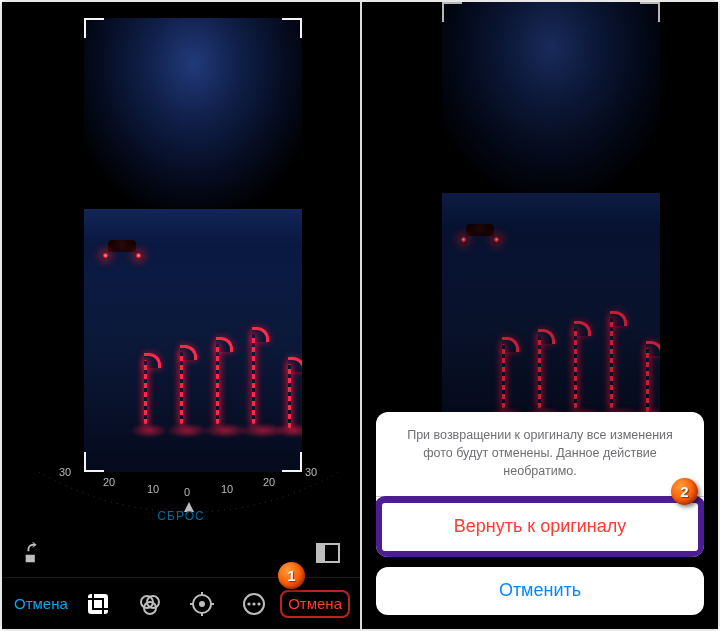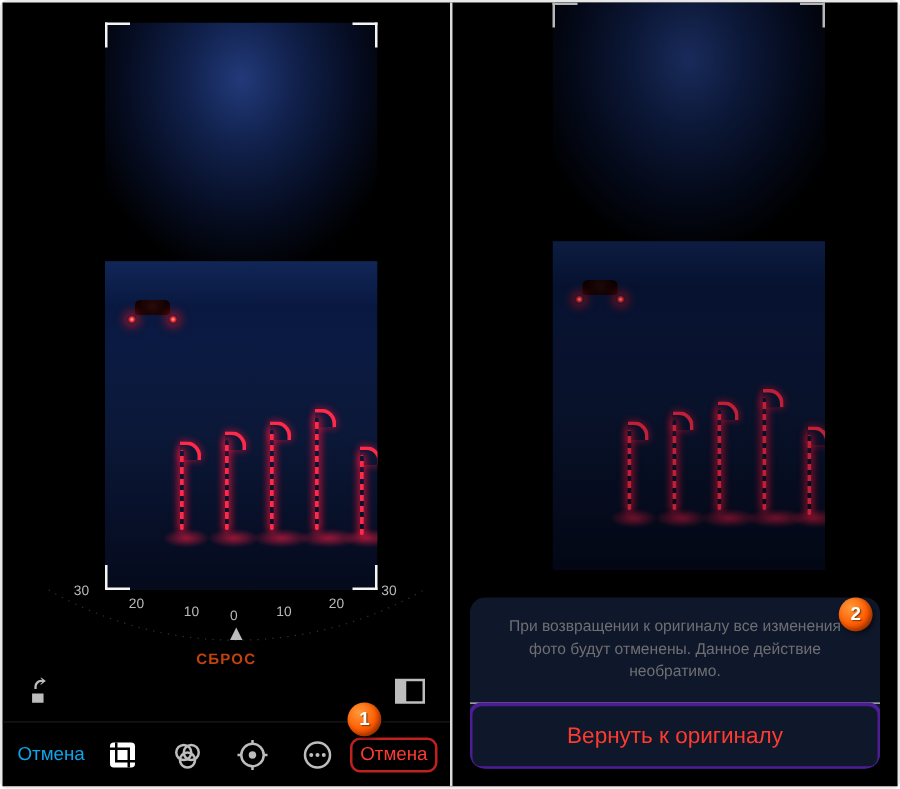--- a/index.html
+++ b/index.html
@@ -97,22 +97,22 @@
   .br{left:280px; top:450px; border-left:none; border-top:none;}
 
   .dial{
     position:absolute; left:16px; right:0; top:460px; height:66px;
     display:flex; justify-content:center; align-items:flex-start;
   }
   .dial svg{ width:320px; height:64px; }
   .dial text{ fill:#b9b9b9; font-size:11px; font-family:inherit; }
 
   .reset{
-    position:absolute; left:50%; top:518px; transform:translateX(-50%);
-    color:#c2410c; font-size:12px; letter-spacing:1px; font-weight:700;
+    position:absolute; left:50%; top:507px; transform:translateX(-50%);
+    color:#0369a1; font-size:12px; letter-spacing:1px; font-weight:400;
   }
 
   .iconrow{
     position:absolute; left:0; right:0; top:534px; height:34px;
     display:flex; align-items:center; justify-content:space-between;
     padding:0 20px;
   }
   .iconrow .ic svg{ display:block; }
 
   .toolbar{
@@ -138,33 +138,33 @@
     text-shadow: 1px 1px 1px rgba(0,0,0,.5);
   }
 
   
   .right .photo{ left:80px; top:0; height:454px; }
   .dim{ position:absolute; inset:0; background:rgba(0,0,0,.25); }
   .sheet{
     position:absolute; left:14px; right:14px; bottom:14px;
   }
   .sheet-card{
-    background:#0f172a; border-radius:12px; overflow:hidden;
+    background:#ffffff; border-radius:12px; overflow:hidden;
     box-shadow: 0 2px 10px rgba(0,0,0,.4);
   }
   .sheet-msg{
     padding:14px 22px 16px;
     color:#6f6f73; font-size:12.5px; line-height:1.45; text-align:center;
     border-bottom:1px solid #c9c9cc;
   }
   .sheet-action{
     text-align:center; color:#ff3b30; font-size:18px; padding:13px 0 14px;
   }
   .sheet-action-wrap{
-    border:3px solid #4c1d95; border-radius:10px; margin:-1px;
+    border:7px solid #4c1d95; border-radius:10px; margin:-1px;
   }
   .sheet-cancel{
     margin-top:10px; background:#fff; border-radius:12px;
     text-align:center; color:#0a84ff; font-size:18px; padding:13px 0 14px;
     box-shadow: 0 2px 10px rgba(0,0,0,.35);
   }
 </style>
 </head>
 <body>
 
@@ -300,18 +300,19 @@
 
     <div class="dim"></div>
 
     <div class="sheet">
       <div class="sheet-card">
         <div class="sheet-msg">При возвращении к оригиналу все изменения фото будут отменены. Данное действие необратимо.</div>
         <div class="sheet-action-wrap">
           <div class="sheet-action">Вернуть к оригиналу</div>
         </div>
       </div>
+      <div class="sheet-cancel">Отменить</div>
     </div>
 
     <div class="callout" style="right:20px; top:476px;">2</div>
   </div>
 
 </div>
 
 </body></html>

